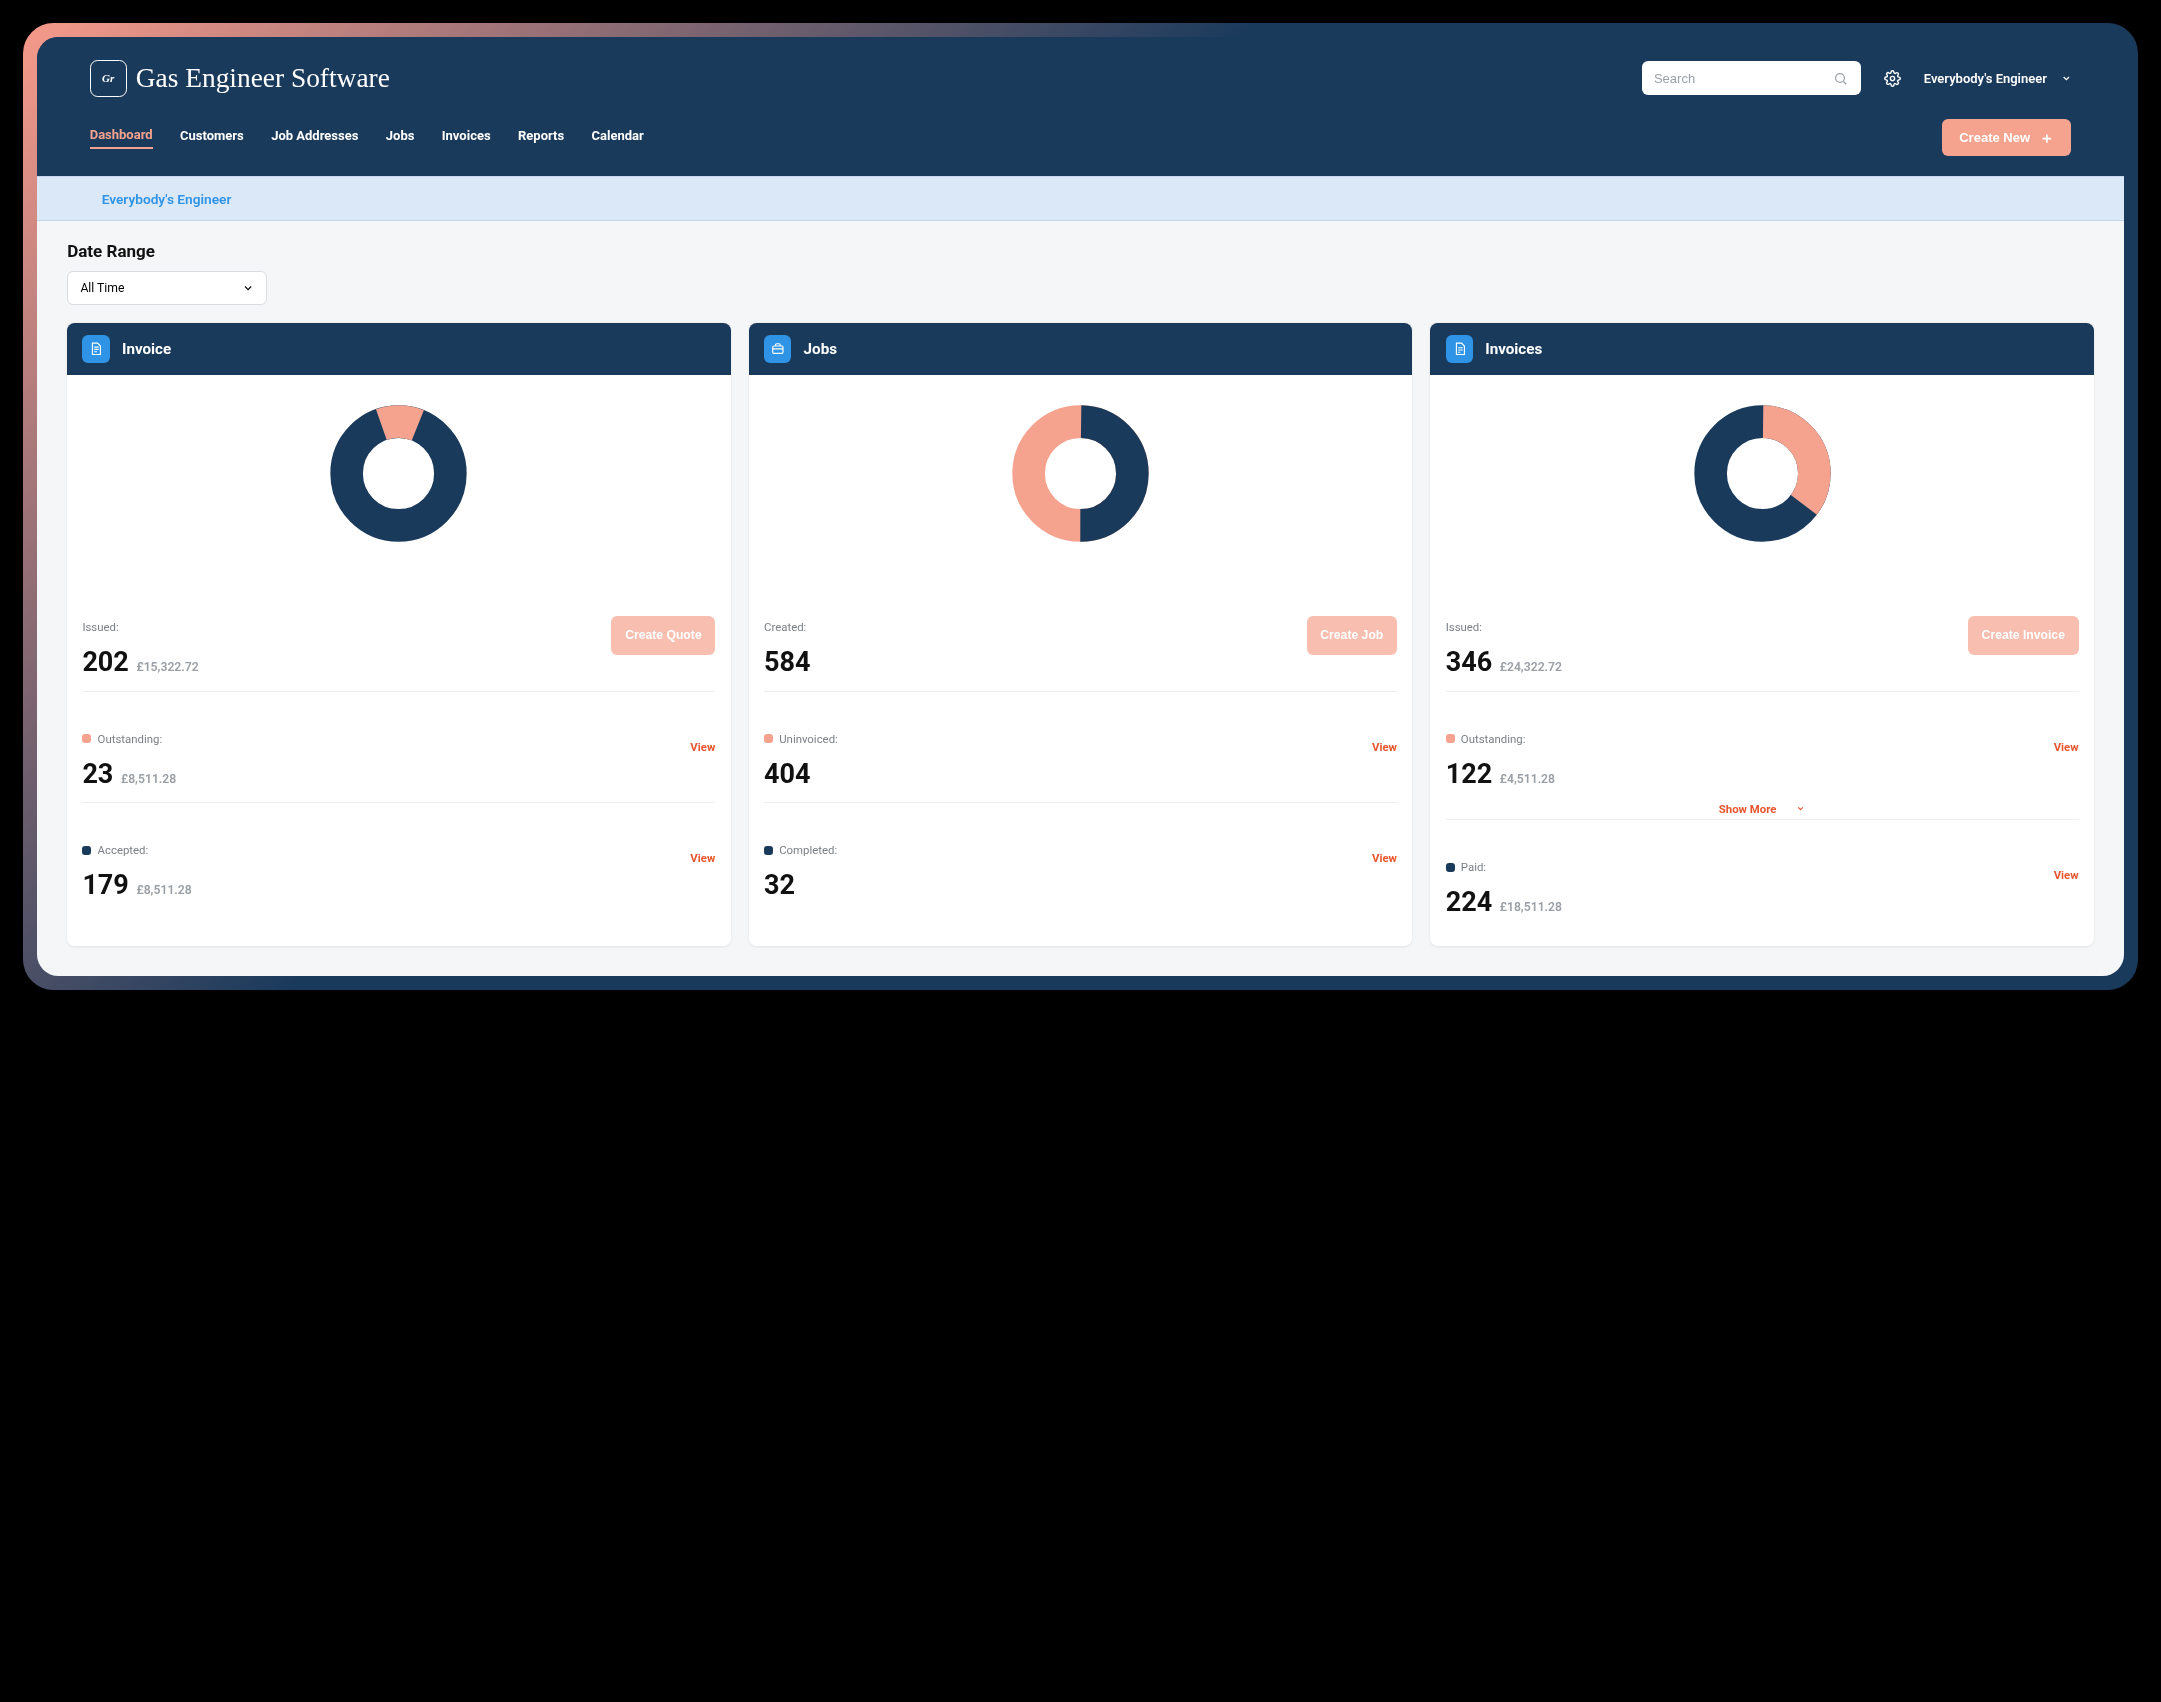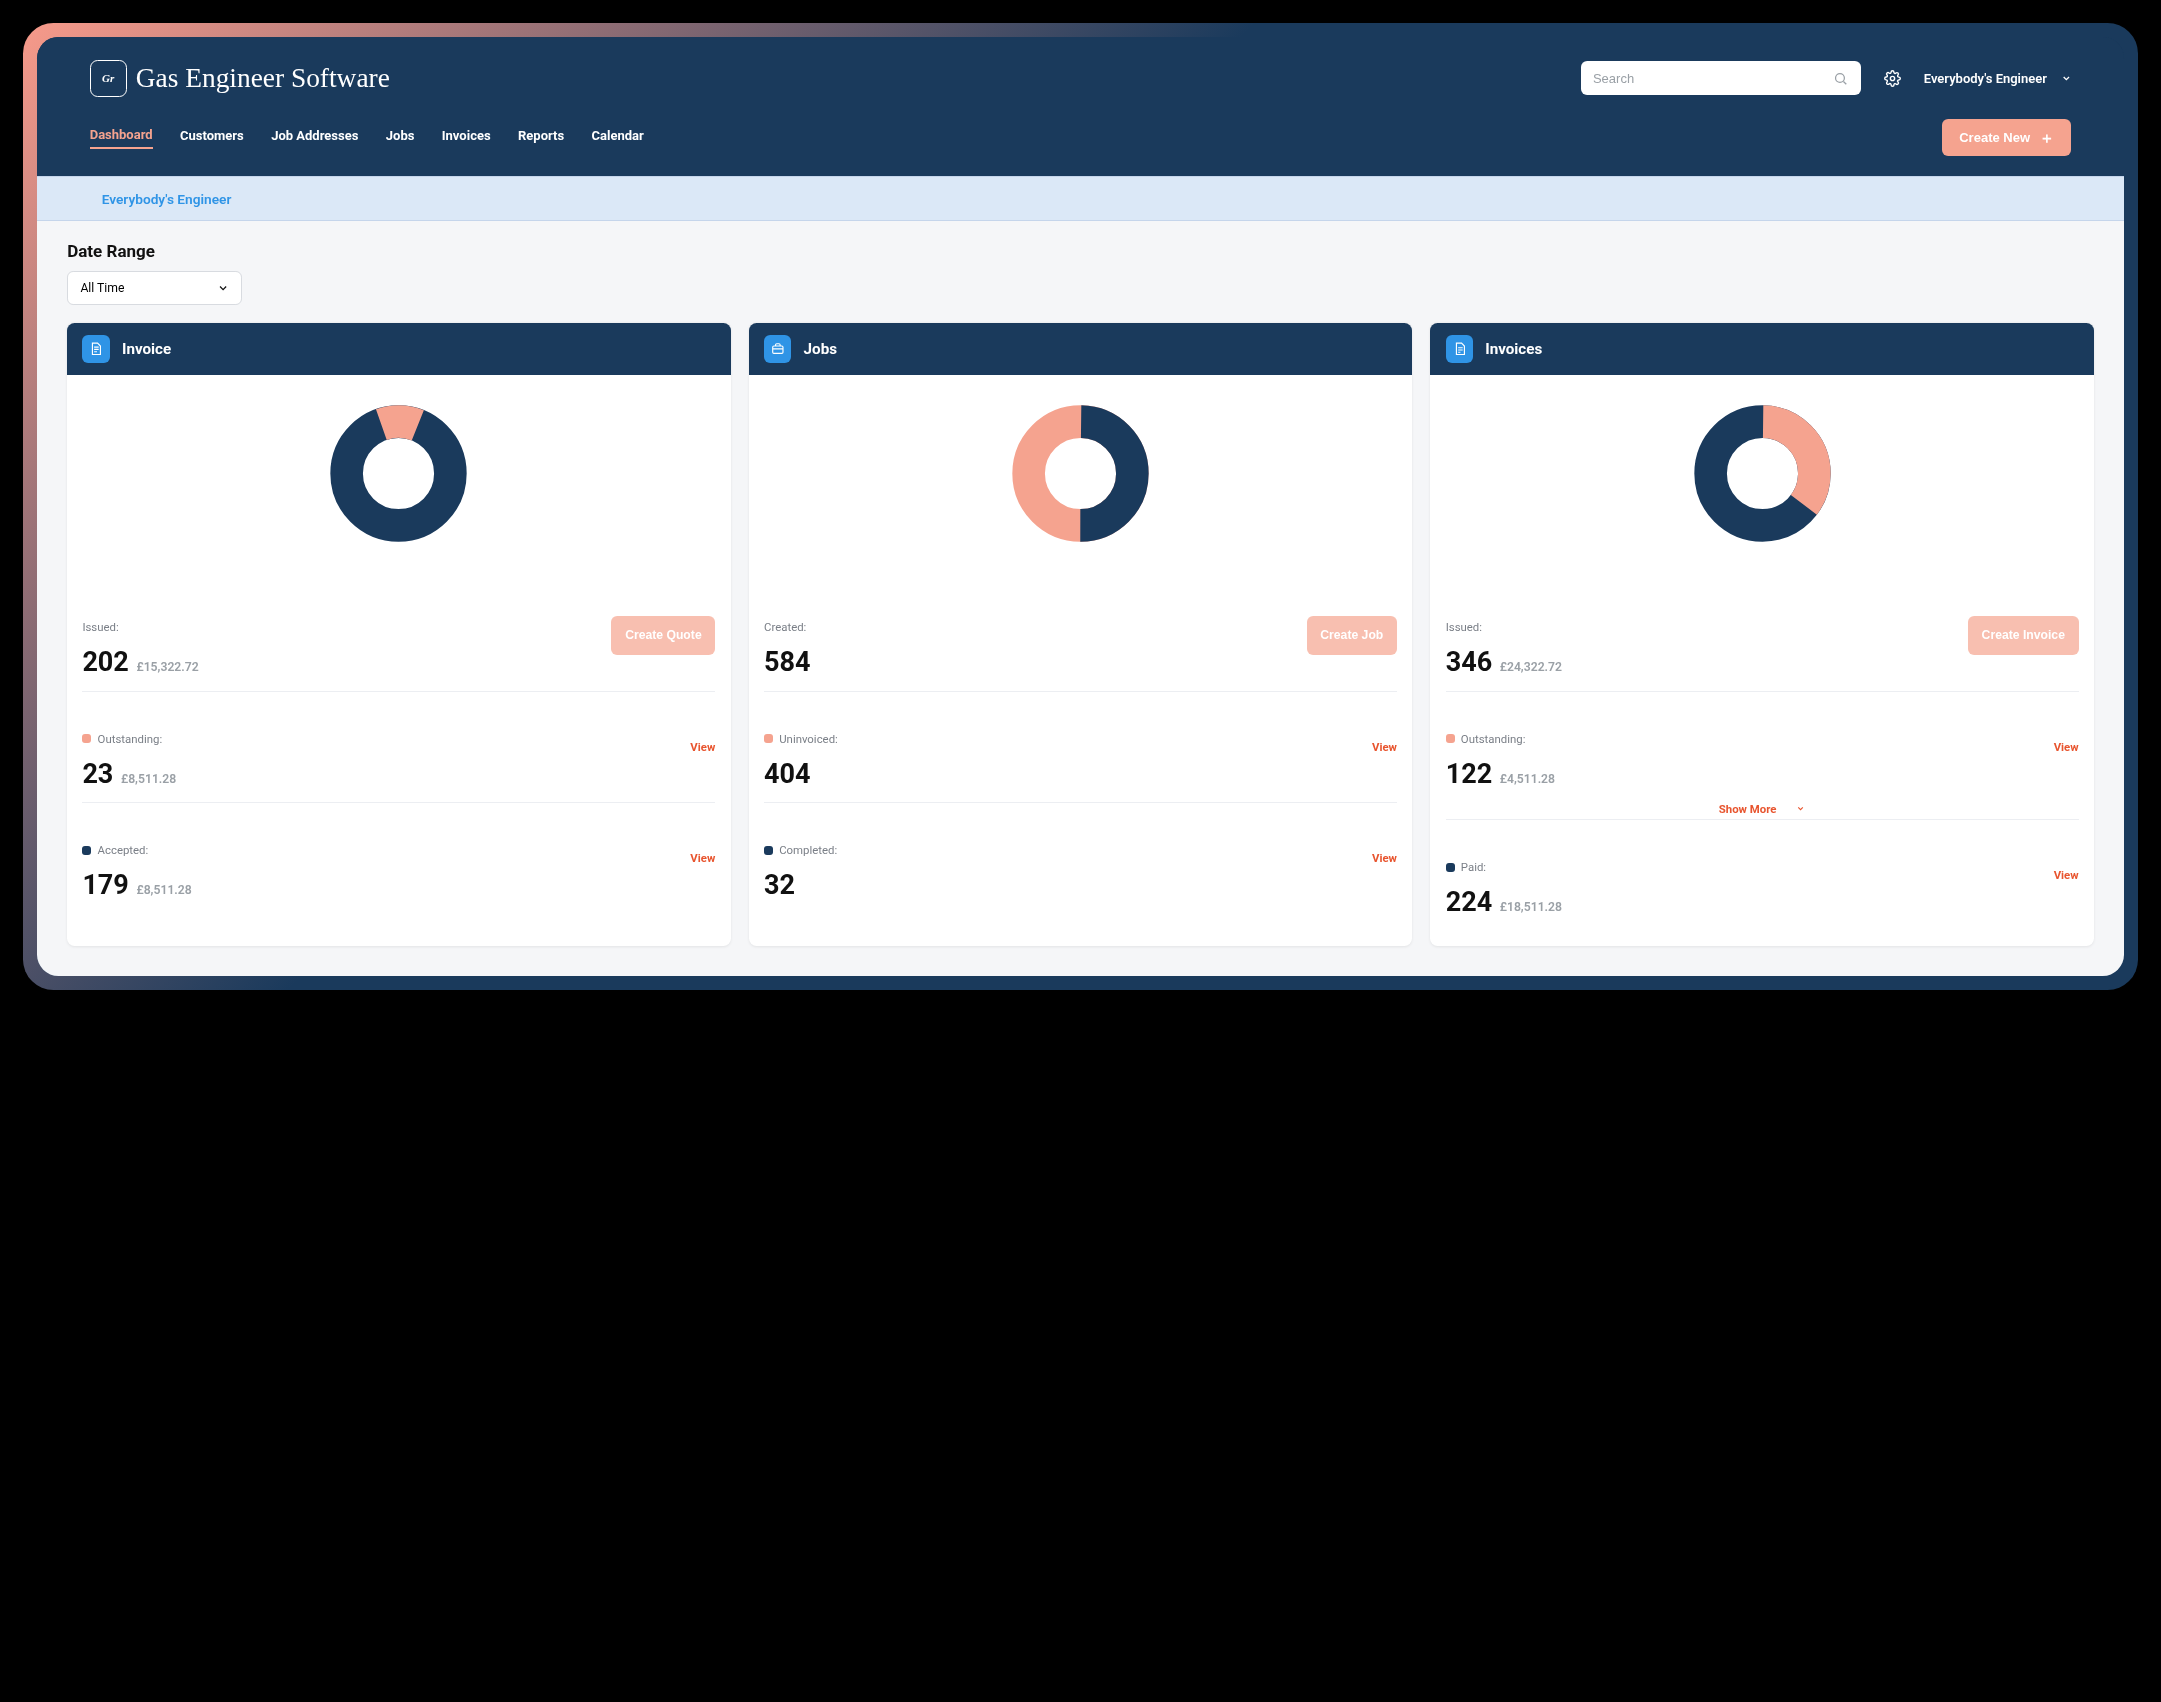--- a/index.html
+++ b/index.html
@@ -51,21 +51,21 @@
     font-size: 27.4px;
     font-weight: 500;
   }
   .spacer { flex: 1; }
   .search-box {
     background: #fff;
     border-radius: 6.1px;
     display: flex;
     align-items: center;
     padding: 0 12.2px;
-    width: 280px;
+    width: 219px;
     height: 34px;
   }
   .search-box input {
     border: none;
     outline: none;
     font-size: 13px;
     flex: 1;
     background: transparent;
   }
   .search-box input::placeholder { color: #9aa0a6; }
@@ -133,21 +133,21 @@
     font-weight: 700;
     color: #111;
     font-size: 17px;
     margin-bottom: 9.1px;
   }
   .range-select {
     background: #fff;
     border: 0.8px solid #d8dbe0;
     border-radius: 6.1px;
     padding: 9.1px 12.2px;
-    width: 175px;
+    width: 200px;
     font-size: 12.2px;
     display: flex;
     align-items: center;
     justify-content: space-between;
     cursor: pointer;
   }
 
   .cards-row {
     display: grid;
     grid-template-columns: 1fr 1fr 1fr;

